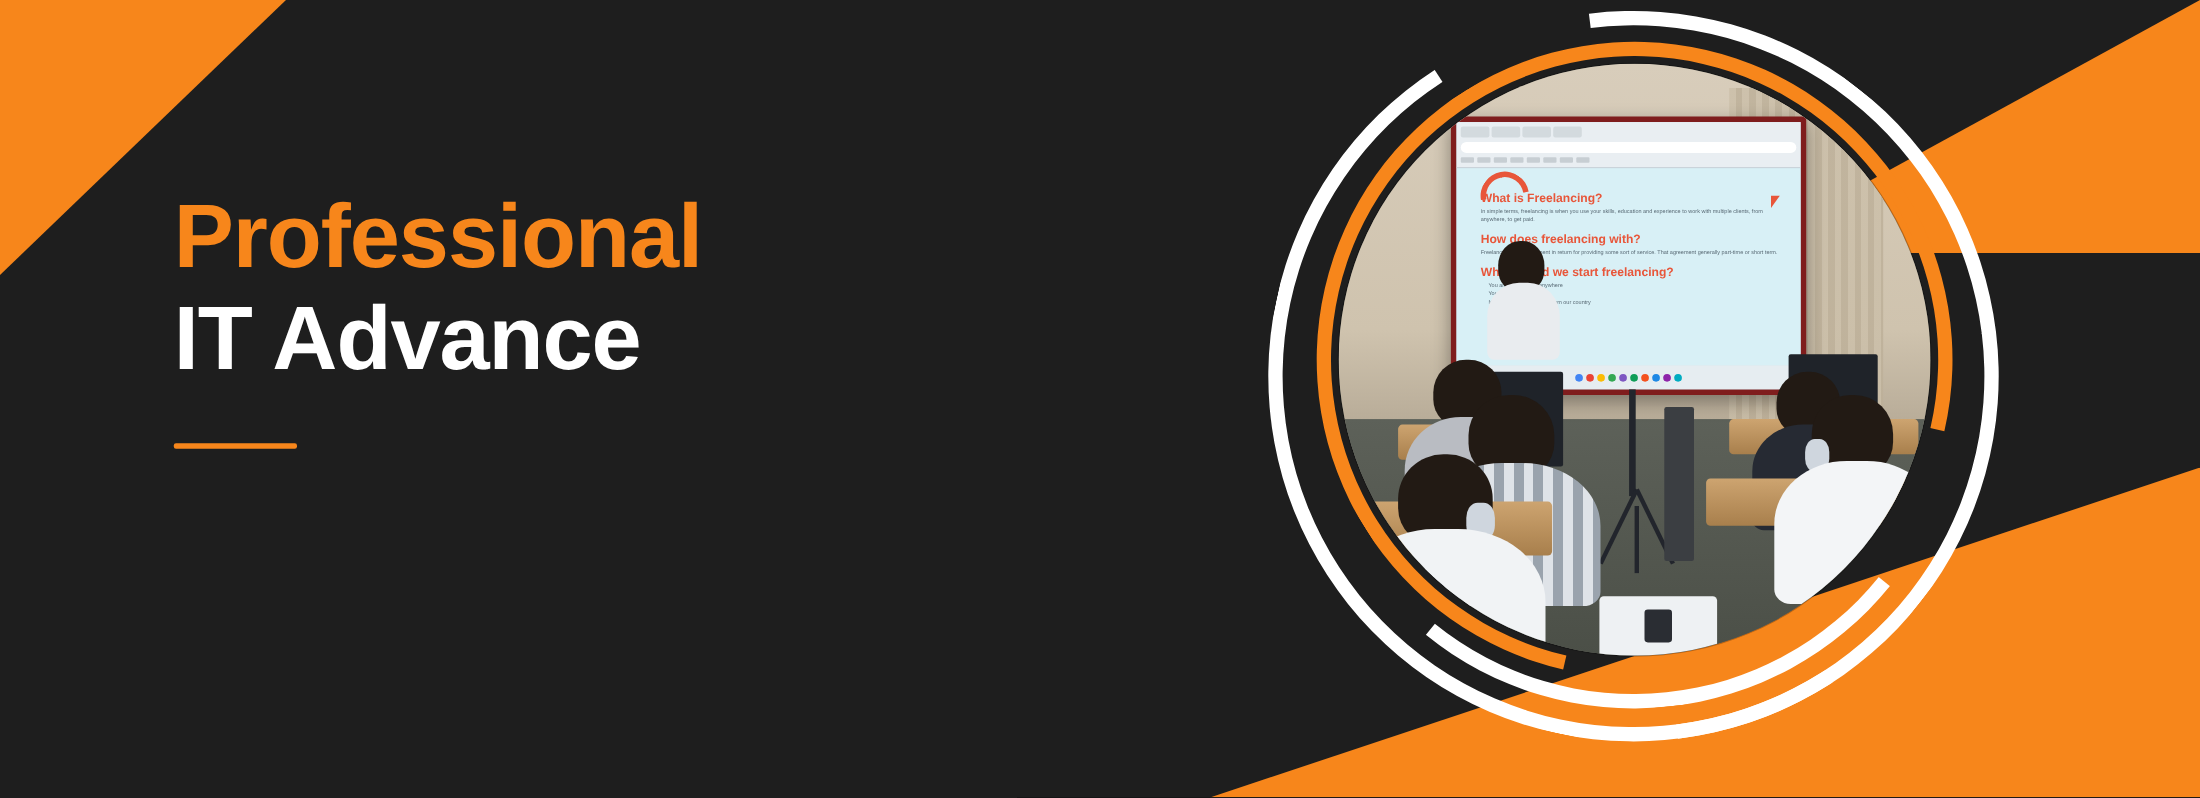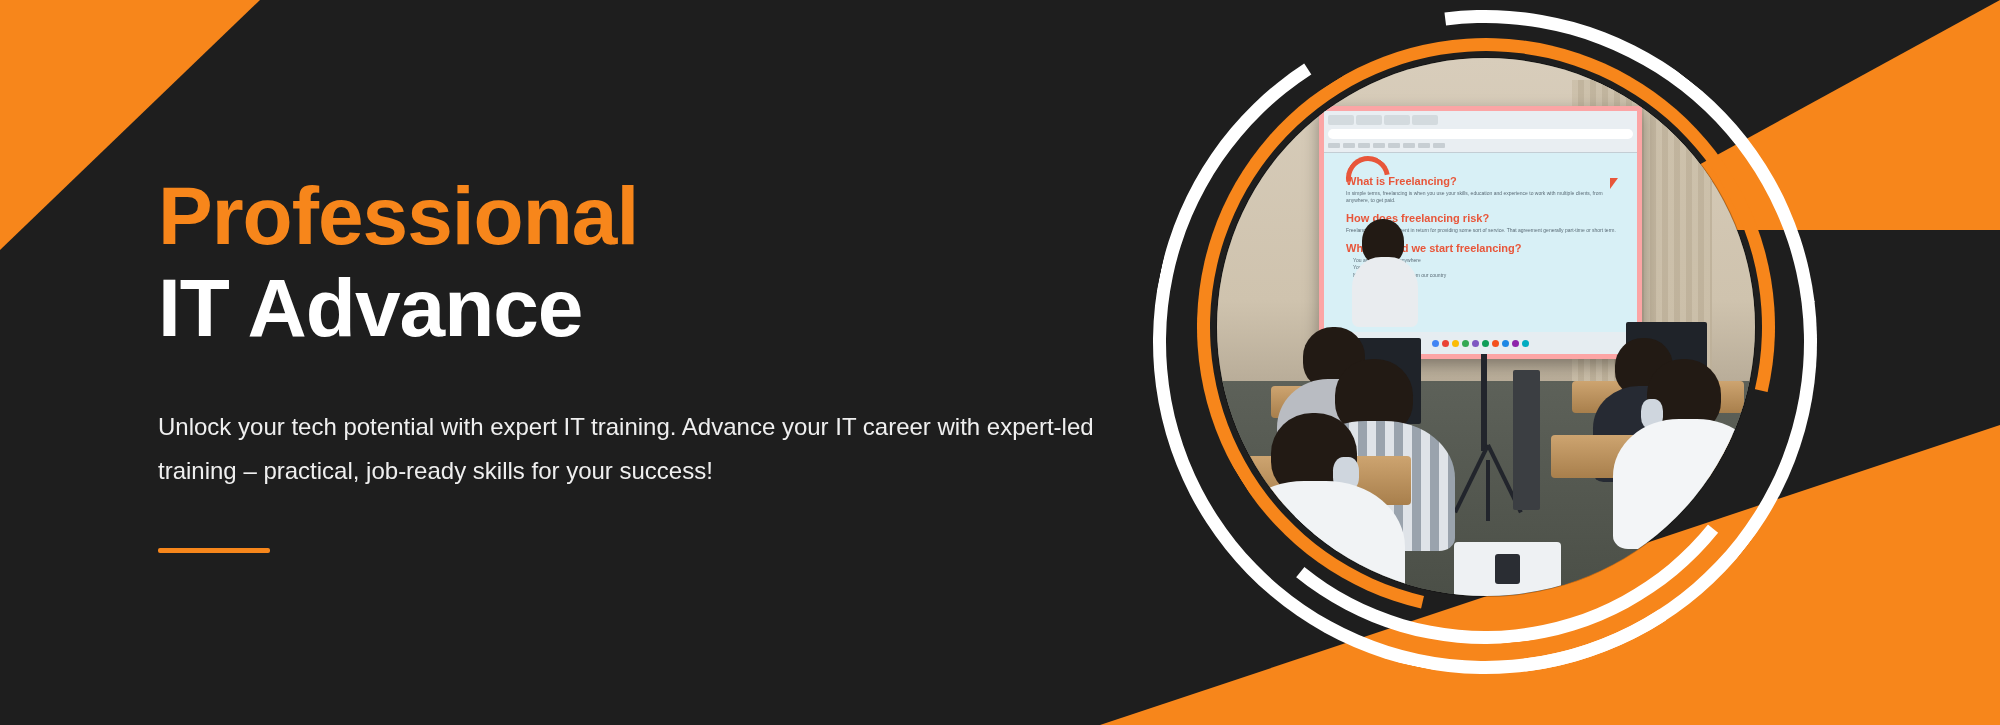--- a/index.html
+++ b/index.html
@@ -99,21 +99,21 @@
     background:repeating-linear-gradient(90deg,#cbbfa9 0 6px,#bdb099 6px 12px);
     opacity:.85;
   }
   #floor{
     position:absolute;left:0;right:0;bottom:0;height:40%;
     background:linear-gradient(180deg,#5d6159 0%,#4b4f47 100%);
   }
   
   #screen-frame{
     position:absolute;left:19%;top:9%;width:60%;height:47%;
-    background:#fca5a5;border-radius:3px;padding:5px;box-sizing:border-box;
+    background:#7f1d1d;border-radius:3px;padding:5px;box-sizing:border-box;
     box-shadow:0 6px 16px rgba(0,0,0,.35);
   }
   #screen-surface{
     position:absolute;inset:5px;background:#cfe7ef;overflow:hidden;
     display:flex;flex-direction:column;
   }
   #browser-chrome{
     height:17%;background:#e9eef2;border-bottom:1px solid #c3cdd4;
     display:flex;flex-direction:column;justify-content:center;padding:2px 4px;box-sizing:border-box;
   }
@@ -205,21 +205,20 @@
 <div id="banner">
 
   <div class="wedge" id="wedge-tl"></div>
   <div class="wedge" id="wedge-tr"></div>
 
   <div id="copy">
     <h1 id="headline">
       <span id="headline-1">Professional</span>
       <span id="headline-2">IT Advance</span>
     </h1>
-    <p id="subcopy">Unlock your tech potential with expert IT training. Advance your IT career with expert-led training – practical, job-ready skills for your success!</p>
     <div id="accent-rule"></div>
   </div>
 
   <div id="media">
 
     <div class="ring" id="ring-white-left"></div>
     <div class="ring" id="ring-white-right"></div>
     <div class="ring" id="ring-white-stub"></div>
     <div class="ring" id="ring-orange"></div>
 
@@ -250,21 +249,21 @@
                 <i></i>
                 <i></i>
               </div>
             </div>
 
             <div id="slide">
               <div id="slide-swoosh"></div>
               <div id="slide-mark"></div>
               <p class="slide-h">What is Freelancing?</p>
               <p class="slide-p">In simple terms, freelancing is when you use your skills, education and experience to work with multiple clients, from anywhere, to get paid.</p>
-              <p class="slide-h">How does freelancing risk?</p>
+              <p class="slide-h">How does freelancing with?</p>
               <p class="slide-p">Freelancers accept payment in return for providing some sort of service. That agreement generally part-time or short term.</p>
               <p class="slide-h">Why should we start freelancing?</p>
               <p class="slide-li">You are free to work anywhere</p>
               <p class="slide-li">Your time is your own</p>
               <p class="slide-li">No risk of unemployment from our country</p>
             </div>
 
             <div id="taskbar">
               <i style="background:#4285F4"></i>
               <i style="background:#EA4335"></i>

